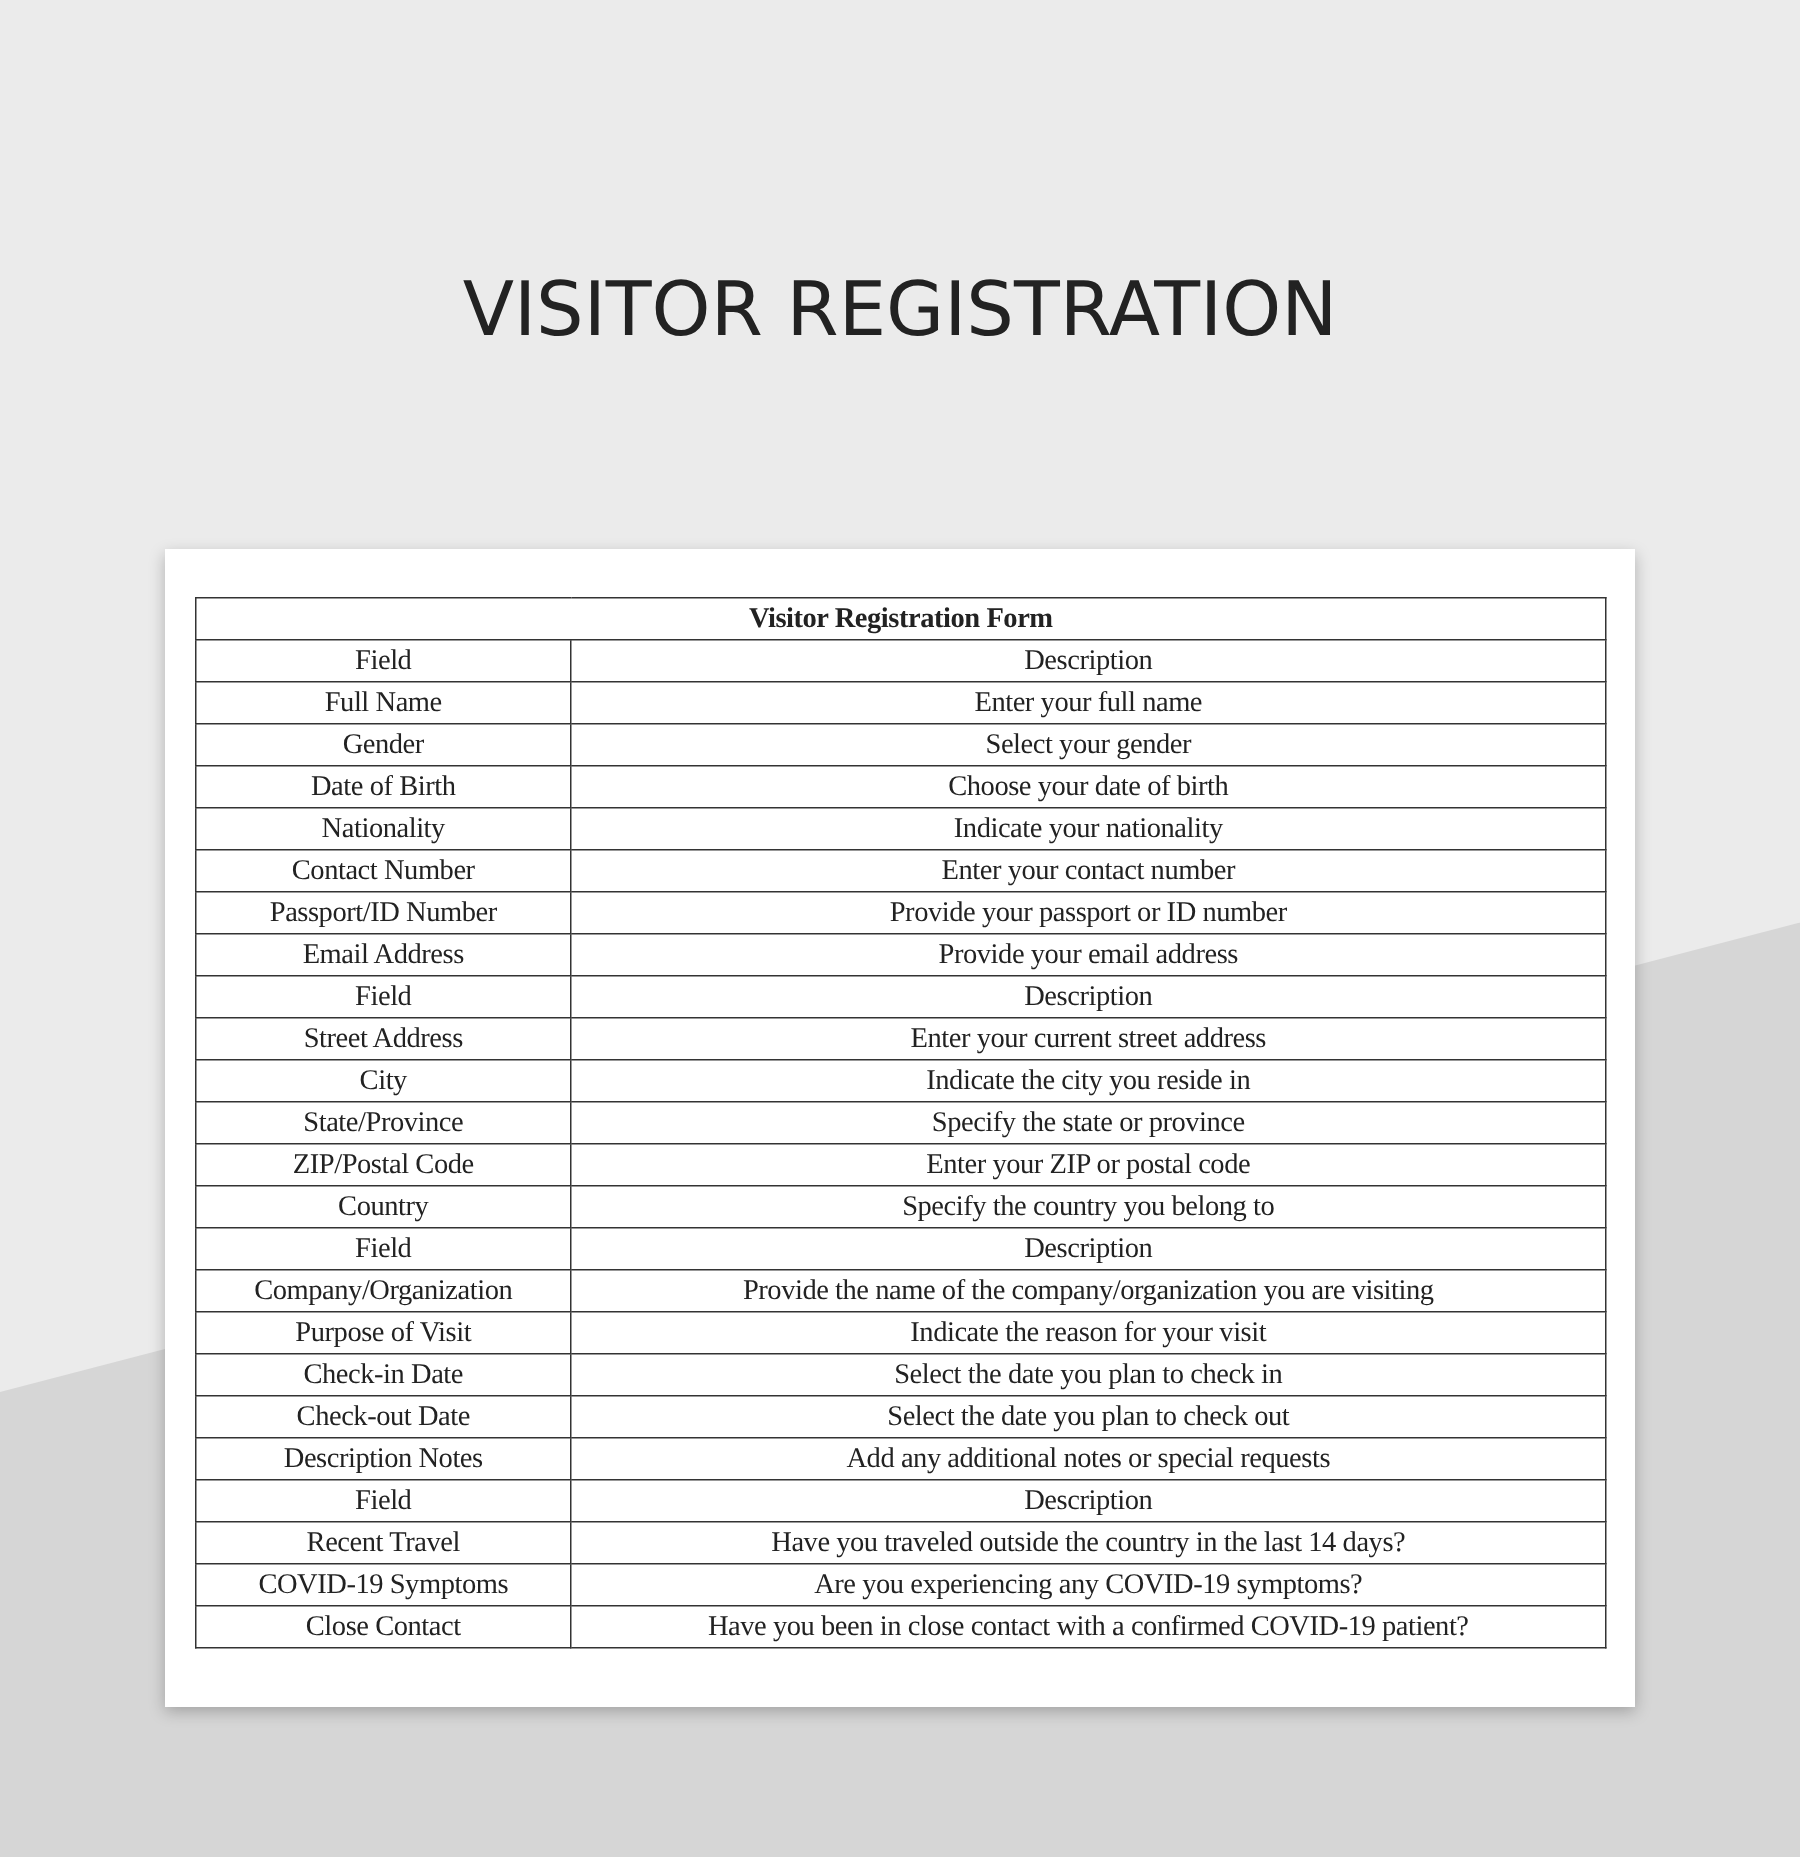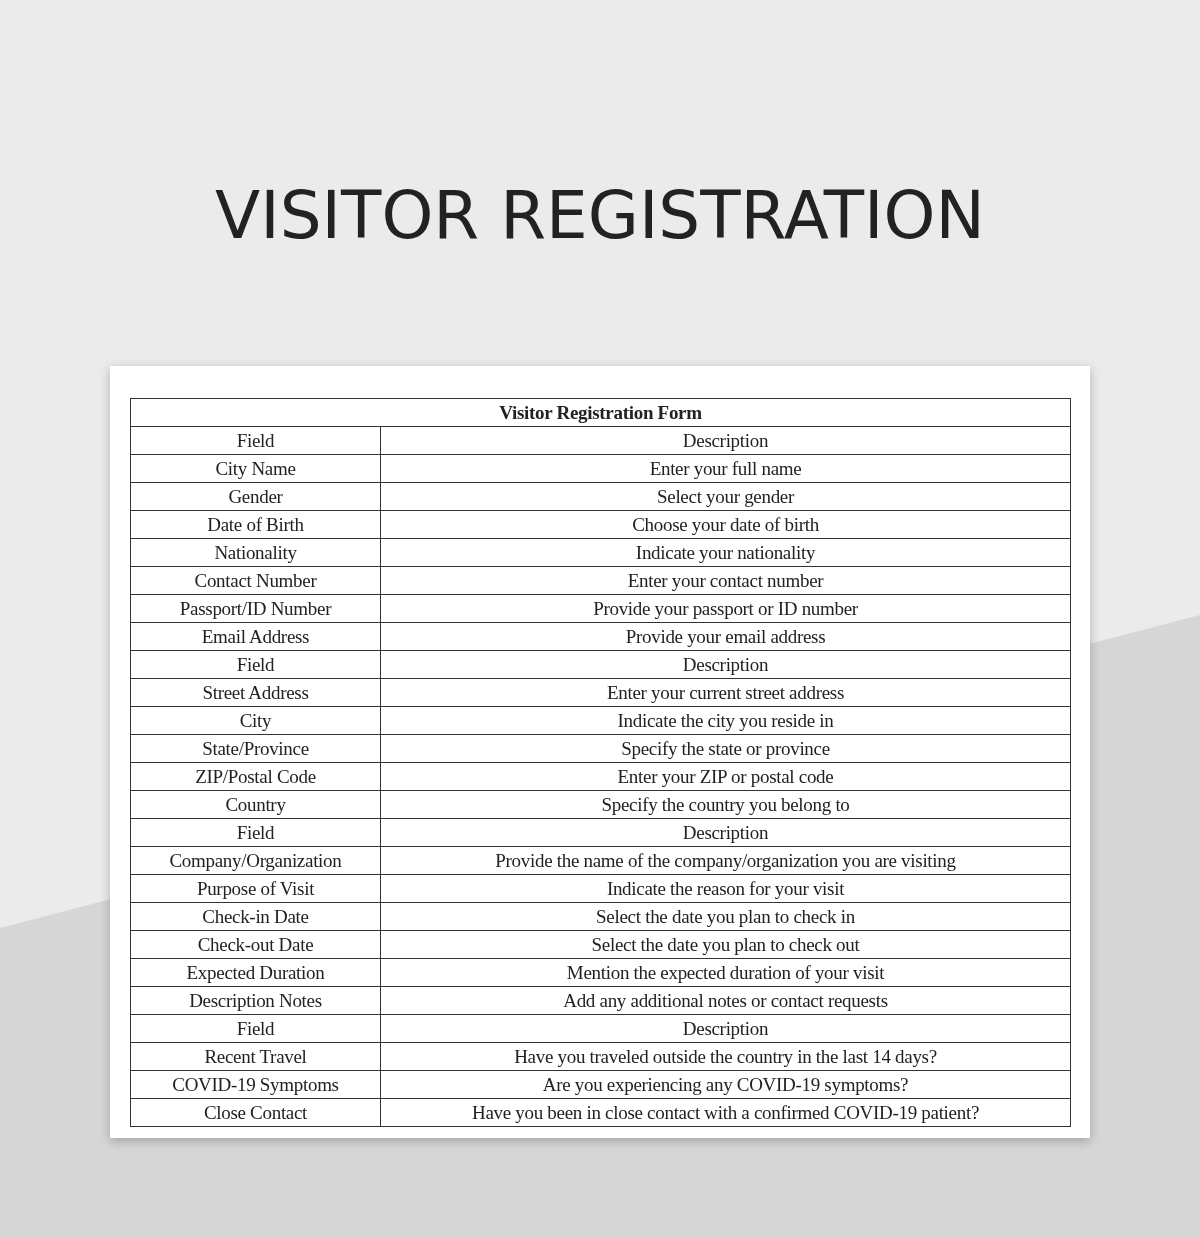--- a/index.html
+++ b/index.html
@@ -10,21 +10,21 @@
   }
   .bg-lower {
     position: absolute; left: 0; top: 0; width: 1200px; height: 1238px;
     background: #d6d6d6;
     clip-path: polygon(0 928px, 1200px 615px, 1200px 1238px, 0 1238px);
   }
   .page-title {
     position: absolute; left: 0; top: 118px; width: 1200px;
     text-align: center; color: #222;
     font-family: "DejaVu Sans", sans-serif;
-    font-weight: normal; font-size: 66px; line-height: 108px;
+    font-weight: normal; font-size: 50px; line-height: 108px;
     letter-spacing: 0px;
   }
   .page-title .line { display: block; }
   .card {
     position: absolute; left: 110px; top: 366px; width: 980px; height: 772px;
     background: #ffffff;
     box-shadow: 0 3px 10px rgba(0,0,0,0.25);
   }
   table.form-table {
     position: absolute; left: 20px; top: 20px; width: 940px;
@@ -61,21 +61,21 @@
       <tr>
         <th colspan="2" class="caption-cell">Visitor Registration Form</th>
       </tr>
     </thead>
     <tbody id="rows">
         <tr>
           <td>Field</td>
           <td>Description</td>
         </tr>
         <tr>
-          <td>City Name</td>
+          <td>Full Name</td>
           <td>Enter your full name</td>
         </tr>
         <tr>
           <td>Gender</td>
           <td>Select your gender</td>
         </tr>
         <tr>
           <td>Date of Birth</td>
           <td>Choose your date of birth</td>
         </tr>
@@ -133,26 +133,22 @@
         </tr>
         <tr>
           <td>Check-in Date</td>
           <td>Select the date you plan to check in</td>
         </tr>
         <tr>
           <td>Check-out Date</td>
           <td>Select the date you plan to check out</td>
         </tr>
         <tr>
-          <td>Expected Duration</td>
-          <td>Mention the expected duration of your visit</td>
-        </tr>
-        <tr>
           <td>Description Notes</td>
-          <td>Add any additional notes or contact requests</td>
+          <td>Add any additional notes or special requests</td>
         </tr>
         <tr>
           <td>Field</td>
           <td>Description</td>
         </tr>
         <tr>
           <td>Recent Travel</td>
           <td>Have you traveled outside the country in the last 14 days?</td>
         </tr>
         <tr>

